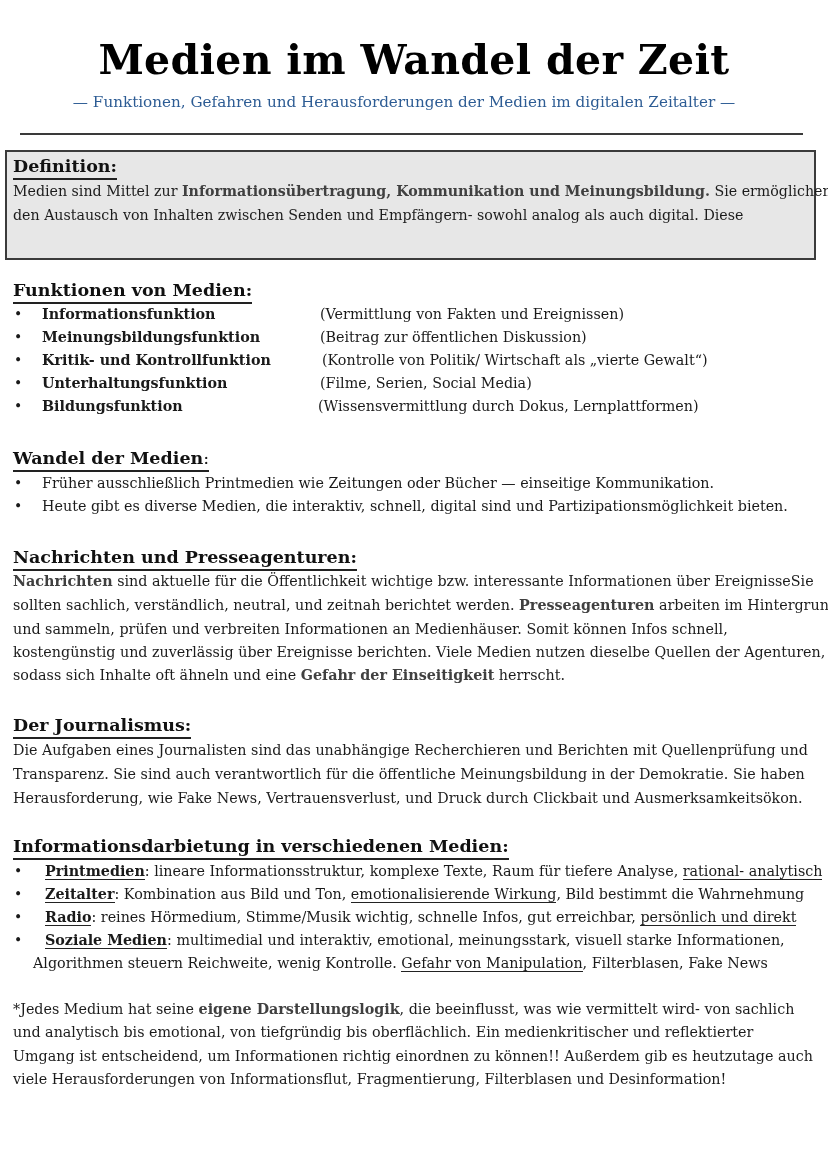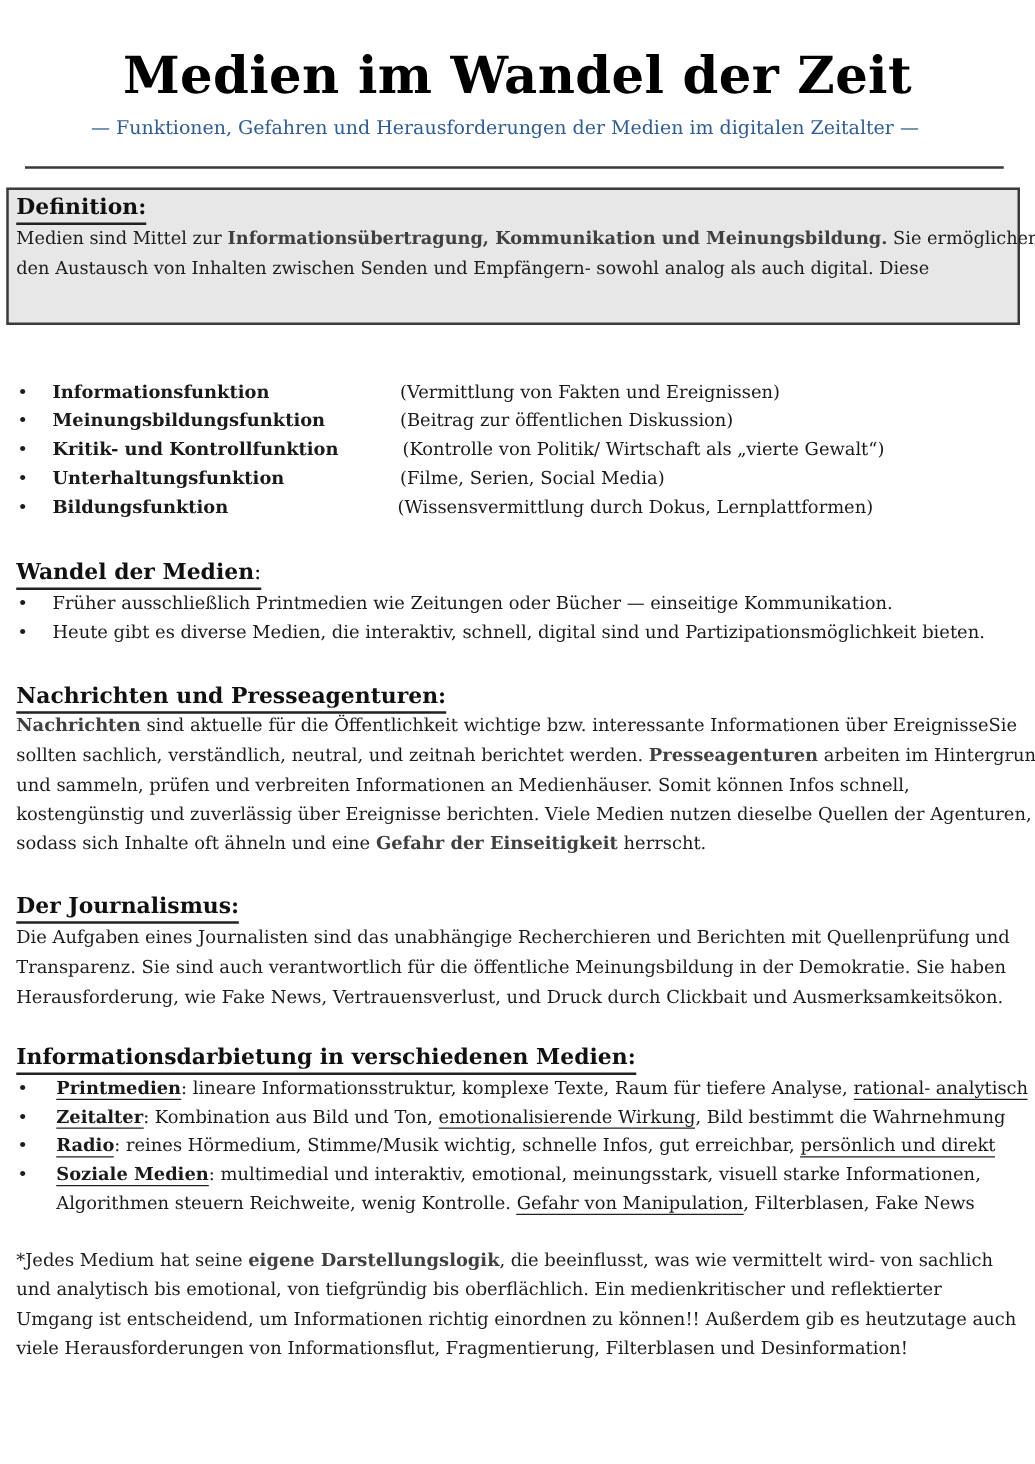--- a/index.html
+++ b/index.html
@@ -50,20 +50,21 @@
 
   <div class="title">Medien im Wandel der Zeit</div>
   <div class="subtitle">— Funktionen, Gefahren und Herausforderungen der Medien im digitalen Zeitalter —</div>
   <div class="rule"></div>
 
   <div class="defbox"></div>
   <div class="h" style="left:13px; top:155px;">Definition:</div>
   <div class="p" style="top:180px; font-size:14.2px;"><span>Medien sind Mittel zur </span><b>Informationsübertragung, Kommunikation und Meinungsbildung.</b><span> Sie ermöglichen</span></div>
   <div class="p" style="top:204px; font-size:14.2px;">den Austausch von Inhalten zwischen Senden und Empfängern- sowohl analog als auch digital. Diese</div>
 
+  <div class="h" style="left:13px; top:279px;">Funktionen von Medien:</div>
   <div class="li" style="top:303px; left:0; width:828px;">
     <span class="bullet">•</span>
     <span class="fname">Informationsfunktion</span>
     <span class="fdesc" style="left:320px;">(Vermittlung von Fakten und Ereignissen)</span>
   </div>
   <div class="li" style="top:326px; left:0; width:828px;">
     <span class="bullet">•</span>
     <span class="fname">Meinungsbildungsfunktion</span>
     <span class="fdesc" style="left:320px;">(Beitrag zur öffentlichen Diskussion)</span>
   </div>
@@ -115,20 +116,20 @@
     <span class="fdesc" style="left:45px;"><span class="ulb">Zeitalter</span><span>: Kombination aus Bild und Ton, </span><span class="ul">emotionalisierende Wirkung</span><span>, Bild bestimmt die Wahrnehmung</span></span>
   </div>
   <div class="li" style="top:906px; left:0; width:828px;">
     <span class="bullet">•</span>
     <span class="fdesc" style="left:45px;"><span class="ulb">Radio</span><span>: reines Hörmedium, Stimme/Musik wichtig, schnelle Infos, gut erreichbar, </span><span class="ul">persönlich und direkt</span></span>
   </div>
   <div class="li" style="top:929px; left:0; width:828px;">
     <span class="bullet">•</span>
     <span class="fdesc" style="left:45px;"><span class="ulb">Soziale Medien</span><span>: multimedial und interaktiv, emotional, meinungsstark, visuell starke Informationen,</span></span>
   </div>
-  <div class="li" style="top:952px; left:45px;"><span>Algorithmen steuern Reichweite, wenig Kontrolle. </span><span class="ul">Gefahr von Manipulation</span><span>, Filterblasen, Fake News</span></div>
+  <div class="li" style="top:952px; left:33px;"><span>Algorithmen steuern Reichweite, wenig Kontrolle. </span><span class="ul">Gefahr von Manipulation</span><span>, Filterblasen, Fake News</span></div>
 
   <div class="p" style="top:998px;"><span>*Jedes Medium hat seine </span><b>eigene Darstellungslogik</b><span>, die beeinflusst, was wie vermittelt wird- von sachlich</span></div>
   <div class="p" style="top:1021px;">und analytisch bis emotional, von tiefgründig bis oberflächlich. Ein medienkritischer und reflektierter</div>
   <div class="p" style="top:1045px;">Umgang ist entscheidend, um Informationen richtig einordnen zu können!! Außerdem gib es heutzutage auch</div>
   <div class="p" style="top:1068px;">viele Herausforderungen von Informationsflut, Fragmentierung, Filterblasen und Desinformation!</div>
 
 </div>
 
 </body></html>

